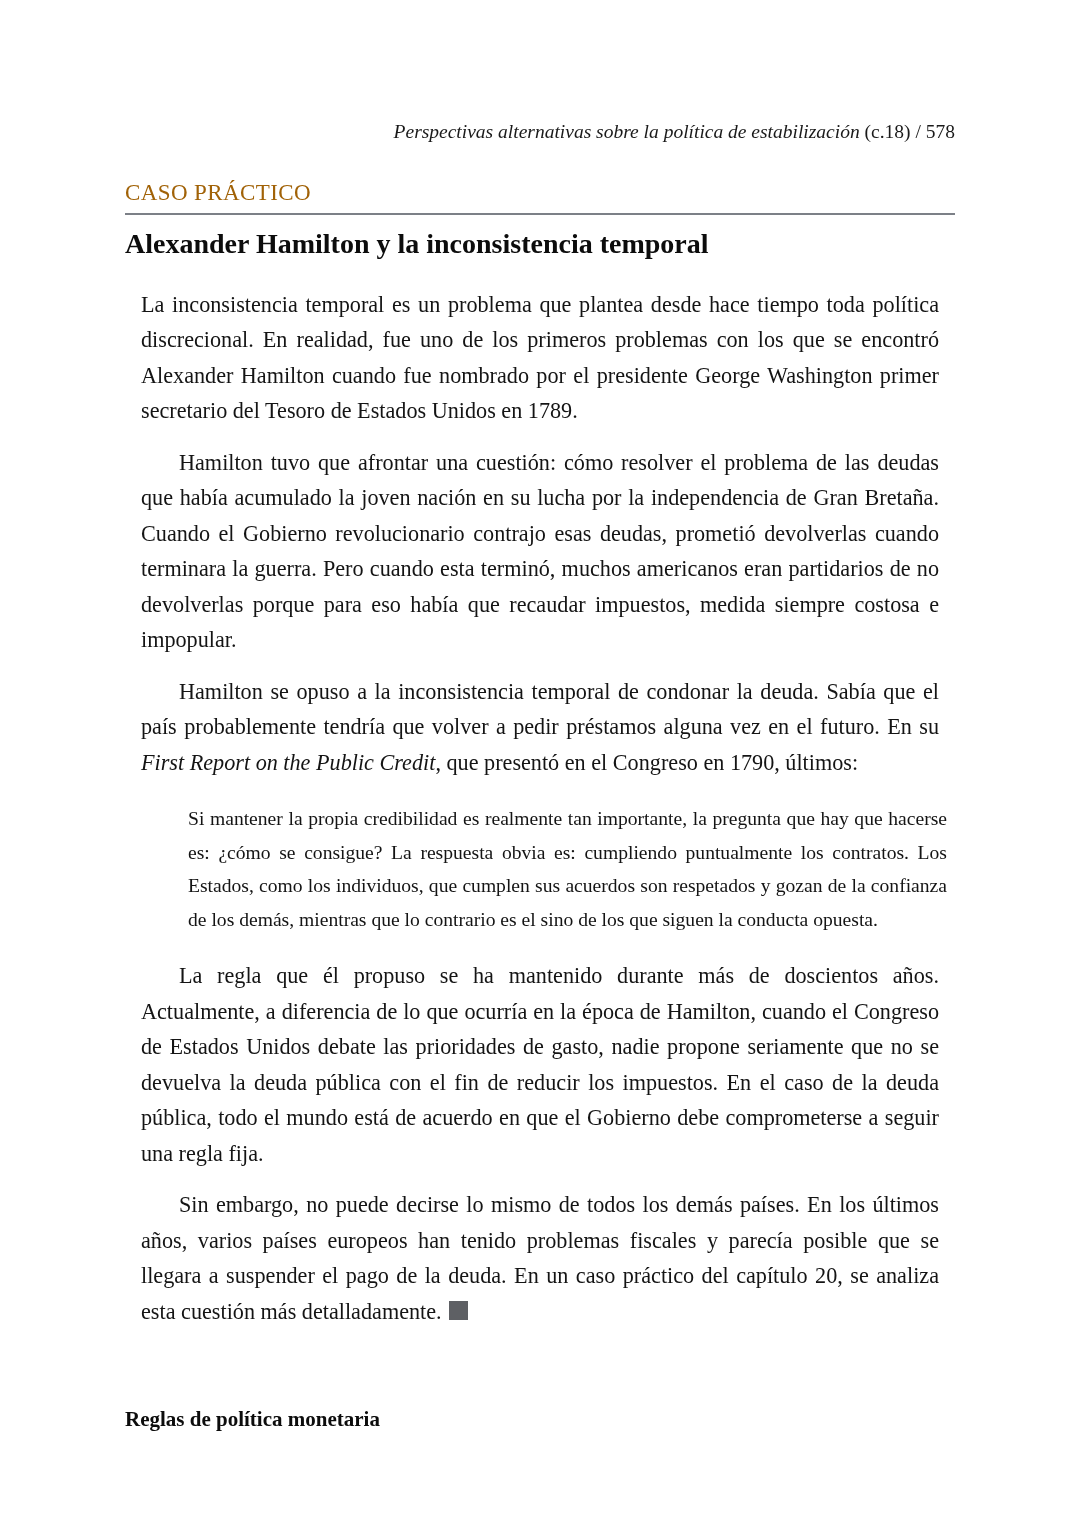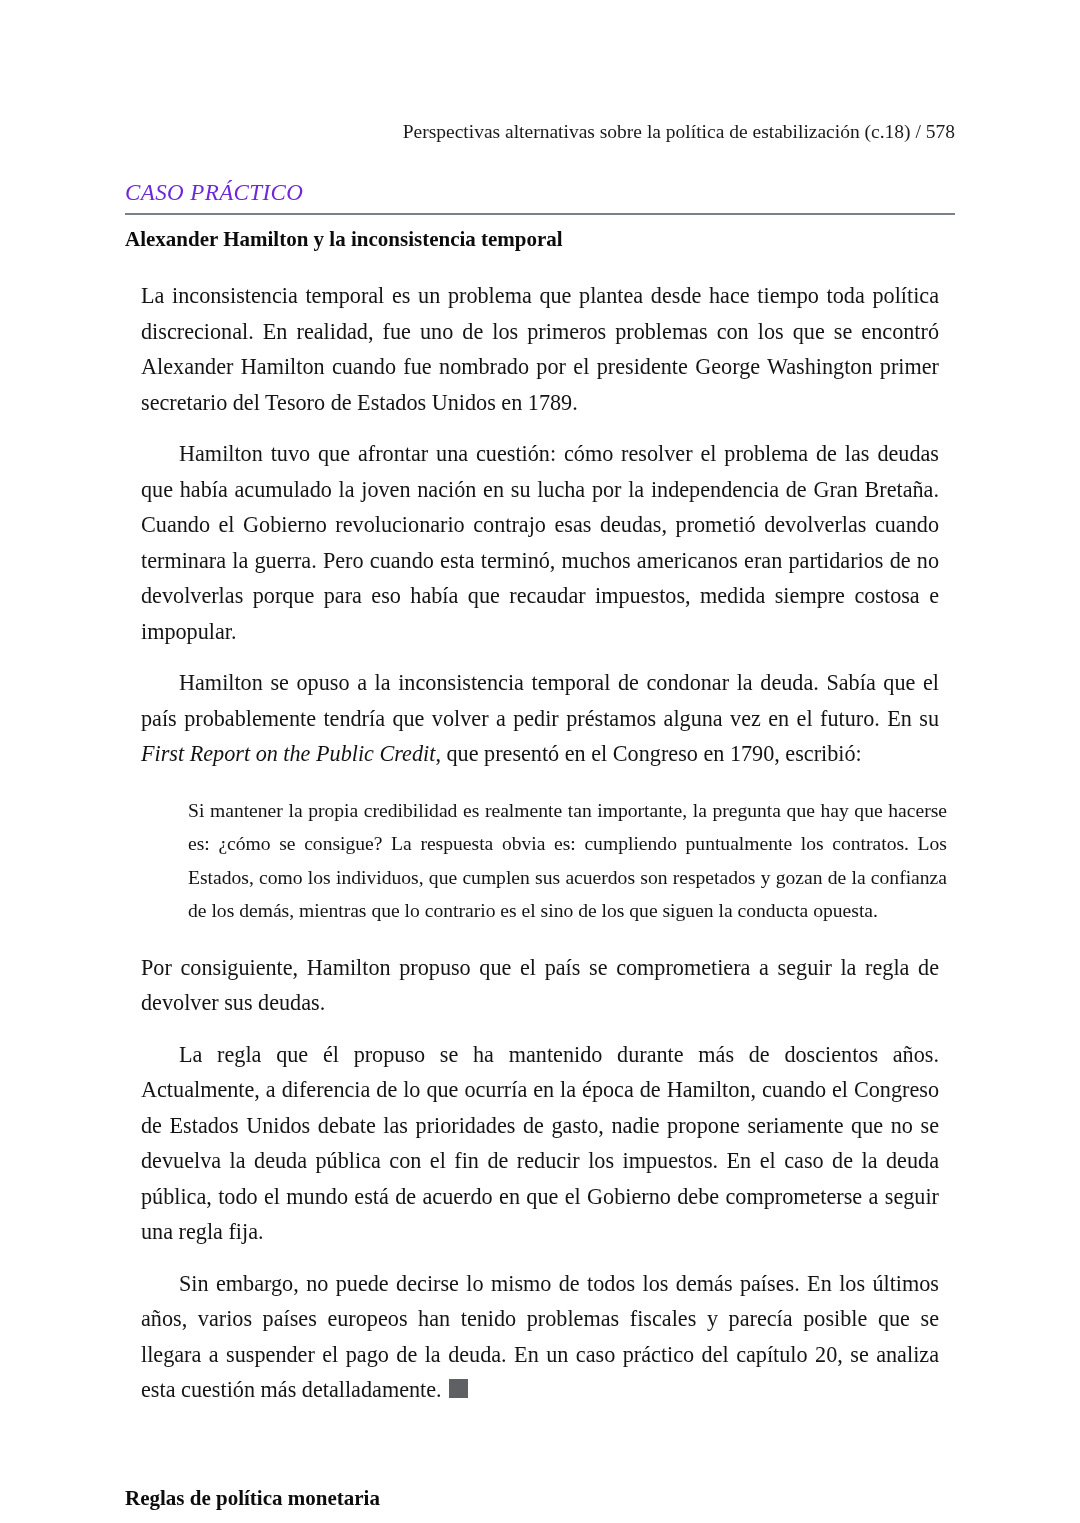--- a/index.html
+++ b/index.html
@@ -27,53 +27,53 @@
     left: 125px;
     right: 125px;
     top: 120px;
     text-align: right;
     font-size: 19.5px;
     line-height: 1.2;
     color: #1a1a1a;
     white-space: nowrap;
   }
   .running-head .rh-title {
+    font-style: italic;
   }
   .running-head .rh-folio {
     font-style: normal;
   }
 
   
   .content {
     position: absolute;
     left: 125px;
     top: 180px;
     width: 830px;
   }
 
   
   .case-label {
     font-size: 23px;
     letter-spacing: 0.4px;
-    color: #6d28d9;
+    color: #a16207;
     font-weight: 400;
     margin: 0 0 8px 0;
     line-height: 1.1;
-    font-style: italic;
   }
 
   .case-rule {
     height: 2px;
     background: #7c8087;
     width: 100%;
     margin: 0 0 12px 0;
   }
 
   .case-title {
-    font-size: 21px;
+    font-size: 28px;
     font-weight: bold;
     color: #0c0c0c;
     margin: 0 0 26px 0;
     line-height: 1.2;
   }
 
   
   p.body {
     font-size: 22.2px;
     line-height: 35.5px;
@@ -133,27 +133,26 @@
 
   <div class="content">
 
     <div class="case-label">CASO PRÁCTICO</div>
     <div class="case-rule"></div>
     <div class="case-title">Alexander Hamilton y la inconsistencia temporal</div>
 
     <p class="body">La inconsistencia temporal es un problema que plantea desde hace tiempo toda política discrecional. En realidad, fue uno de los primeros problemas con los que se encontró Alexander Hamilton cuando fue nombrado por el presidente George Washington primer secretario del Tesoro de Estados Unidos en 1789.</p>
     <p class="body indent">Hamilton tuvo que afrontar una cuestión: cómo resolver el problema de las deudas que había acumulado la joven nación en su lucha por la independencia de Gran Bretaña. Cuando el Gobierno revolucionario contrajo esas deudas, prometió devolverlas cuando terminara la guerra. Pero cuando esta terminó, muchos americanos eran partidarios de no devolverlas porque para eso había que recaudar impuestos, medida siempre costosa e impopular.</p>
 
-    <p class="body indent"><span>Hamilton se opuso a la inconsistencia temporal de condonar la deuda. Sabía que el país probablemente tendría que volver a pedir préstamos alguna vez en el futuro. En su </span><em>First Report on the Public Credit</em><span>, que presentó en el Congreso en 1790, escribió:</span></p>
+    <p class="body indent"><span>Hamilton se opuso a la inconsistencia temporal de condonar la deuda. Sabía que el país probablemente tendría que volver a pedir préstamos alguna vez en el futuro. En su </span><em>First Report on the Public Credit</em><span>, que presentó en el Congreso en 1790, últimos:</span></p>
 
     <blockquote class="quote">
       <p>Si mantener la propia credibilidad es realmente tan importante, la pregunta que hay que hacerse es: ¿cómo se consigue? La respuesta obvia es: cumpliendo puntualmente los contratos. Los Estados, como los individuos, que cumplen sus acuerdos son respetados y gozan de la confianza de los demás, mientras que lo contrario es el sino de los que siguen la conducta opuesta.</p>
     </blockquote>
 
-    <p class="body">Por consiguiente, Hamilton propuso que el país se comprometiera a seguir la regla de devolver sus deudas.</p>
     <p class="body indent">La regla que él propuso se ha mantenido durante más de doscientos años. Actualmente, a diferencia de lo que ocurría en la época de Hamilton, cuando el Congreso de Estados Unidos debate las prioridades de gasto, nadie propone seriamente que no se devuelva la deuda pública con el fin de reducir los impuestos. En el caso de la deuda pública, todo el mundo está de acuerdo en que el Gobierno debe comprometerse a seguir una regla fija.</p>
 
     <p class="body indent"><span>Sin embargo, no puede decirse lo mismo de todos los demás países. En los últimos años, varios países europeos han tenido problemas fiscales y parecía posible que se llegara a suspender el pago de la deuda. En un caso práctico del capítulo 20, se analiza esta cuestión más detalladamente.</span><span class="end-marker"></span></p>
 
     <div class="gap-before-subsection"></div>
 
     <div class="subsection-title">Reglas de política monetaria</div>
 
   </div>
 </div>

